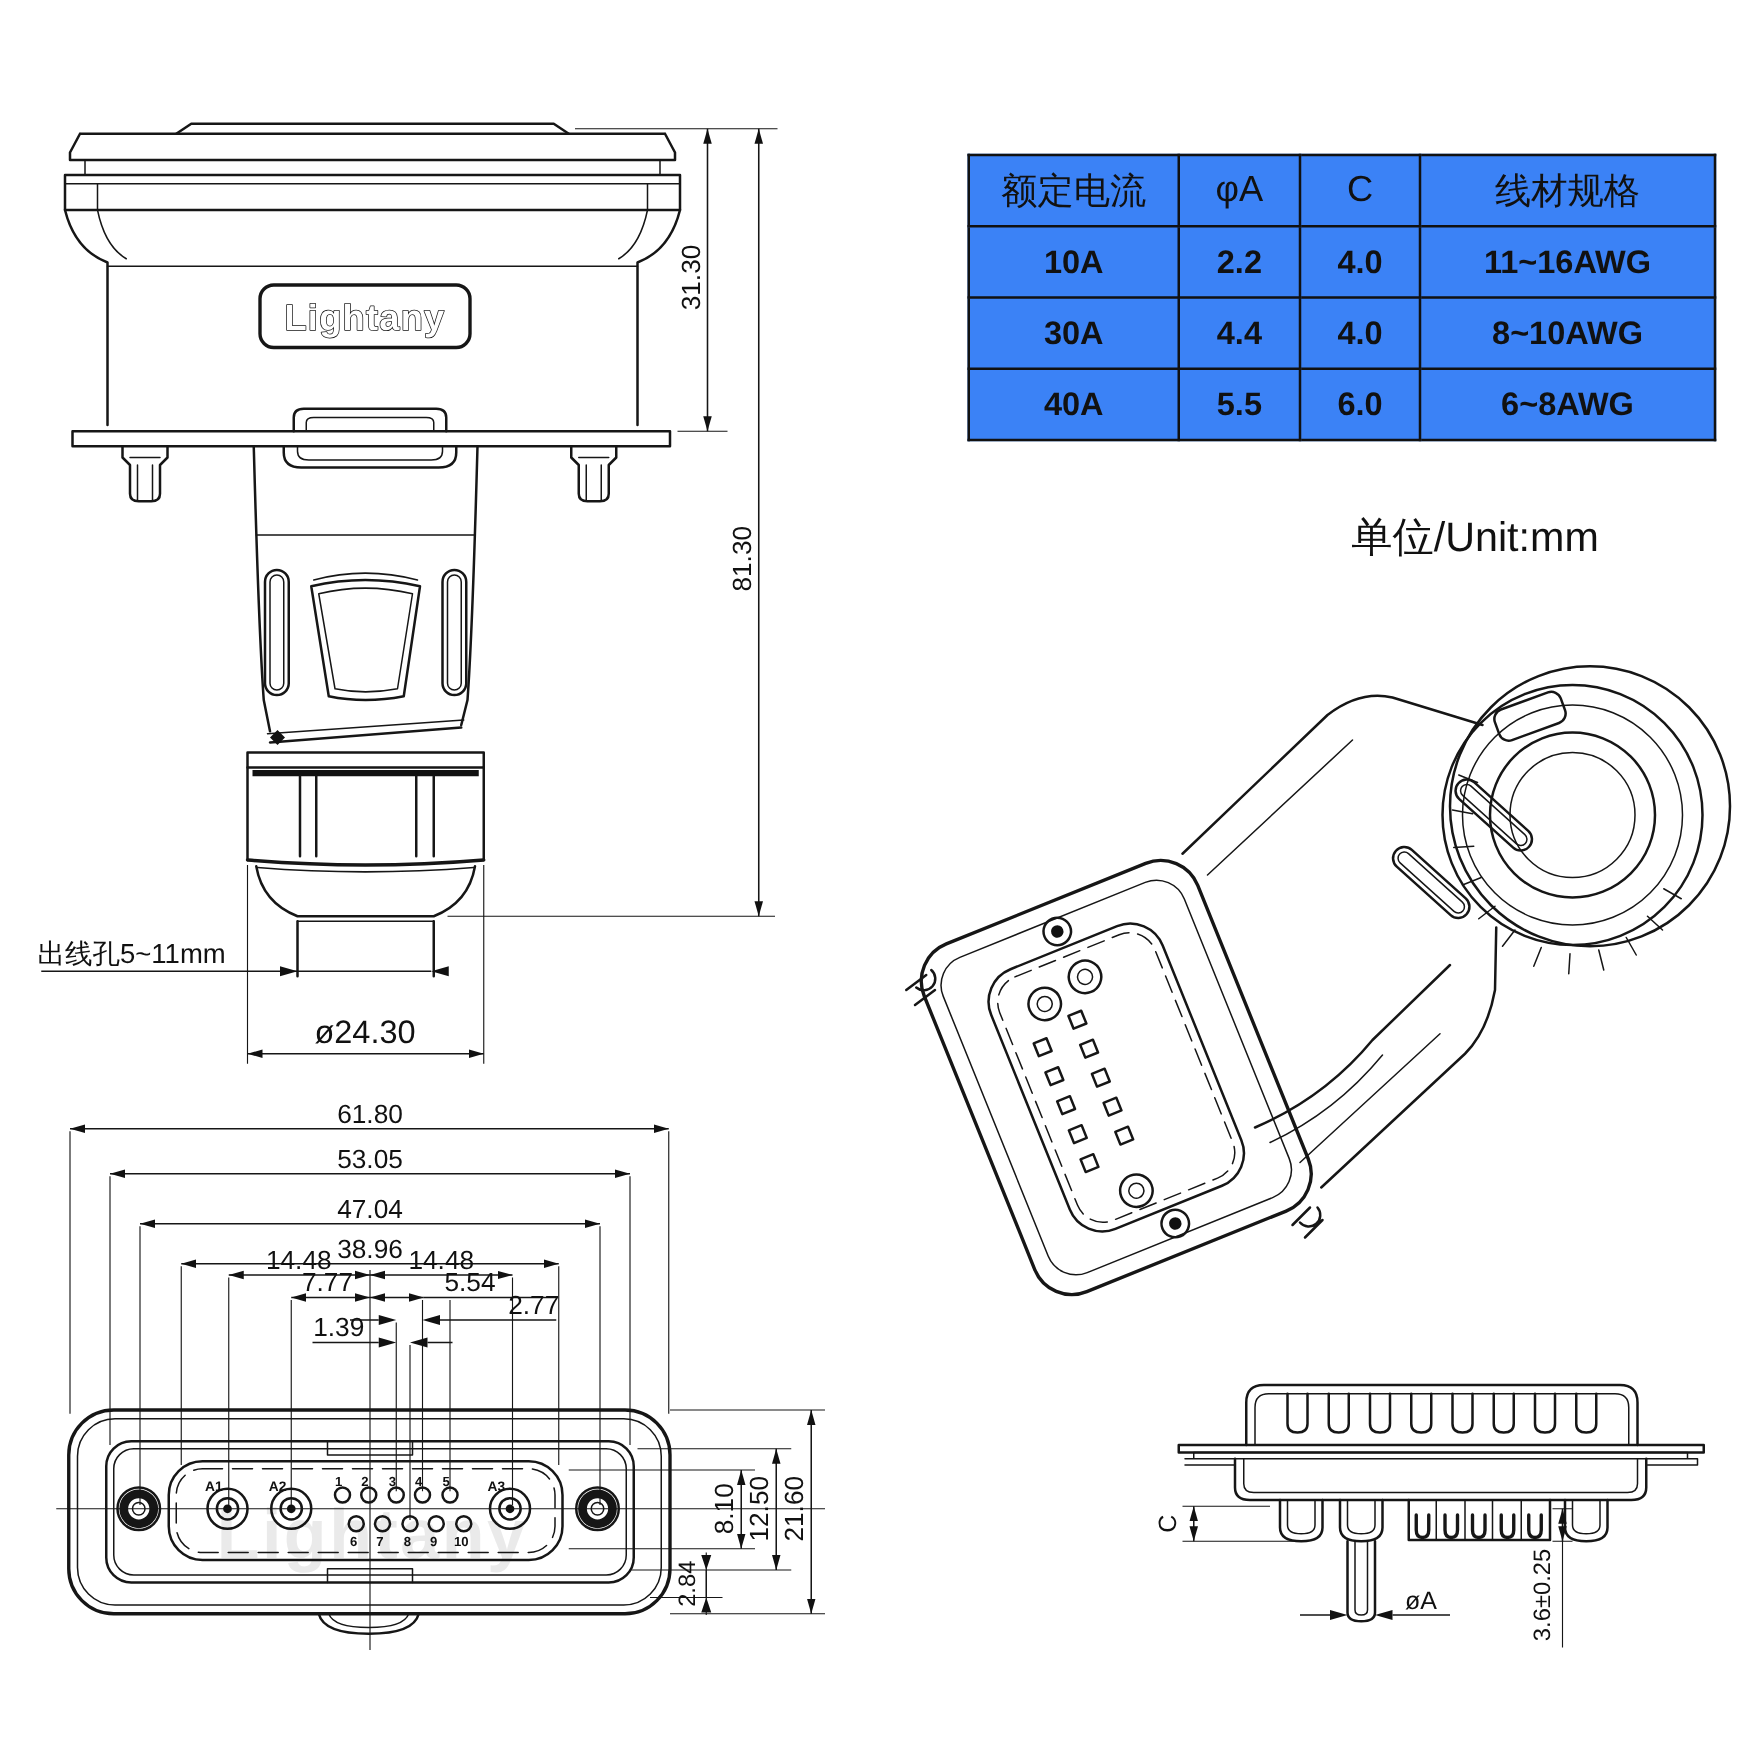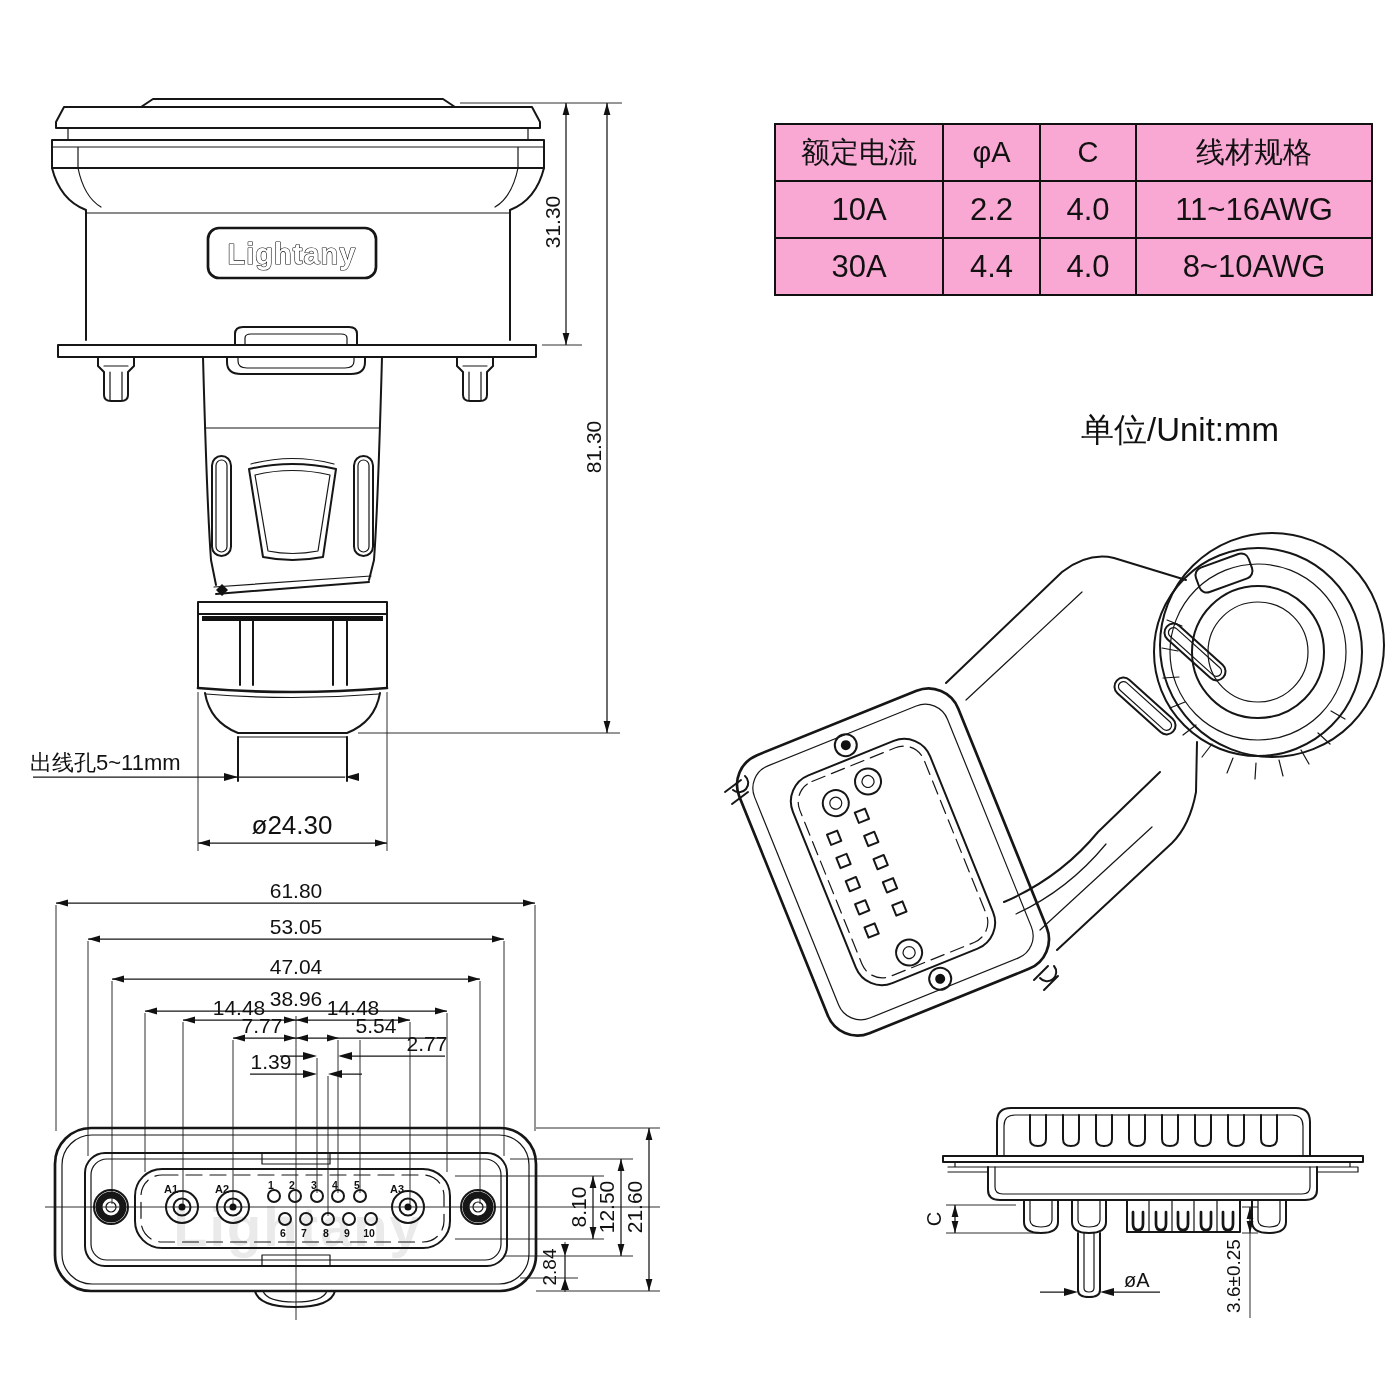--- a/index.html
+++ b/index.html
@@ -16,26 +16,26 @@
   .dt{font-size:21px;}
   .dtm{text-anchor:middle;}
   .pinlbl{font-size:11px;font-weight:bold;text-anchor:middle;}
   .numlbl{font-size:10.5px;font-weight:bold;text-anchor:middle;}
   .cjk{font-size:22px;}
   .logo{font-size:29px;font-weight:bold;letter-spacing:1px;fill:#fff;stroke:#111;
         stroke-width:1.2px;paint-order:stroke;text-anchor:middle;}
   .wmark{font-size:56px;font-weight:bold;fill:#d9d9d9;opacity:.55;text-anchor:middle;letter-spacing:2px;}
   
   table.spec{position:absolute;left:774px;top:123px;width:597px;border-collapse:collapse;
-             table-layout:fixed;background:#f9a8d4;}
+             table-layout:fixed;background:#3b82f6;}
   table.spec th,table.spec td{border:2.6px solid #111;height:55px;text-align:center;
              vertical-align:middle;padding:0;font-weight:400;color:#111;
              font-family:"Liberation Sans",sans-serif;}
   table.spec th{font-size:29px;}
-  table.spec td{font-size:31px;}
+  table.spec td{font-size:26px;font-weight:bold;}
   .unitnote{position:absolute;left:990px;top:408px;width:380px;text-align:center;
             font-size:33px;color:#111;}
 </style>
 </head>
 <body>
 
 <div class="canvas">
 
 <svg width="1400" height="1400" viewBox="0 0 1400 1400">
   <defs>
@@ -367,17 +367,23 @@
         <td>2.2</td>
         <td>4.0</td>
         <td>11~16AWG</td>
       </tr>
       <tr>
         <td>30A</td>
         <td>4.4</td>
         <td>4.0</td>
         <td>8~10AWG</td>
       </tr>
+      <tr>
+        <td>40A</td>
+        <td>5.5</td>
+        <td>6.0</td>
+        <td>6~8AWG</td>
+      </tr>
     </tbody>
   </table>
 
   <div class="unitnote">单位/Unit:mm</div>
 </div>
 
 </body></html>

